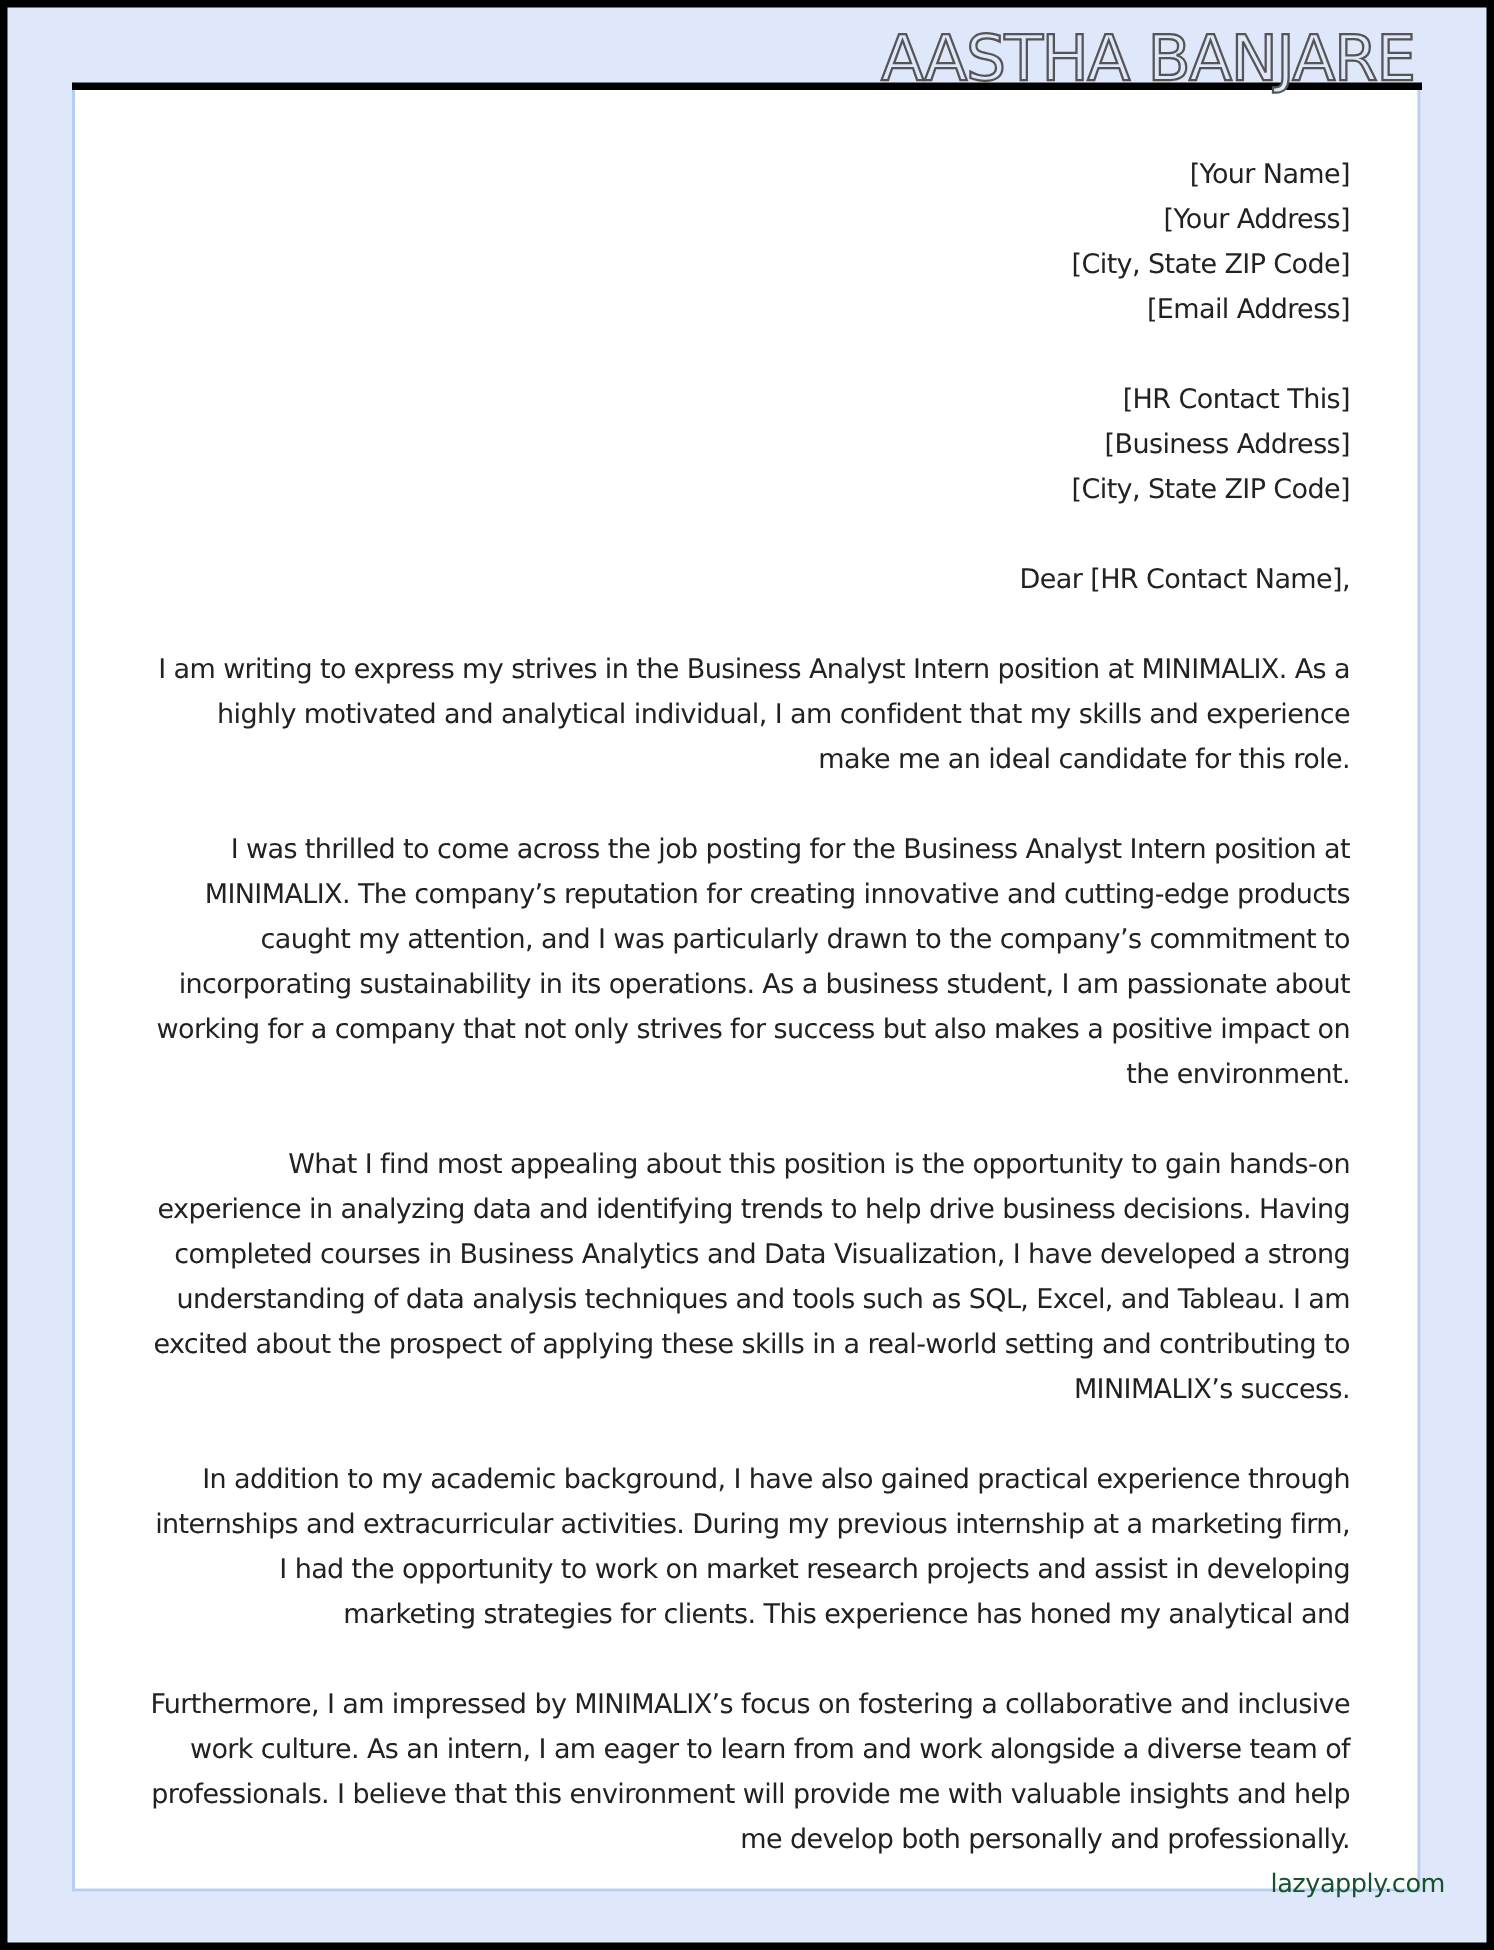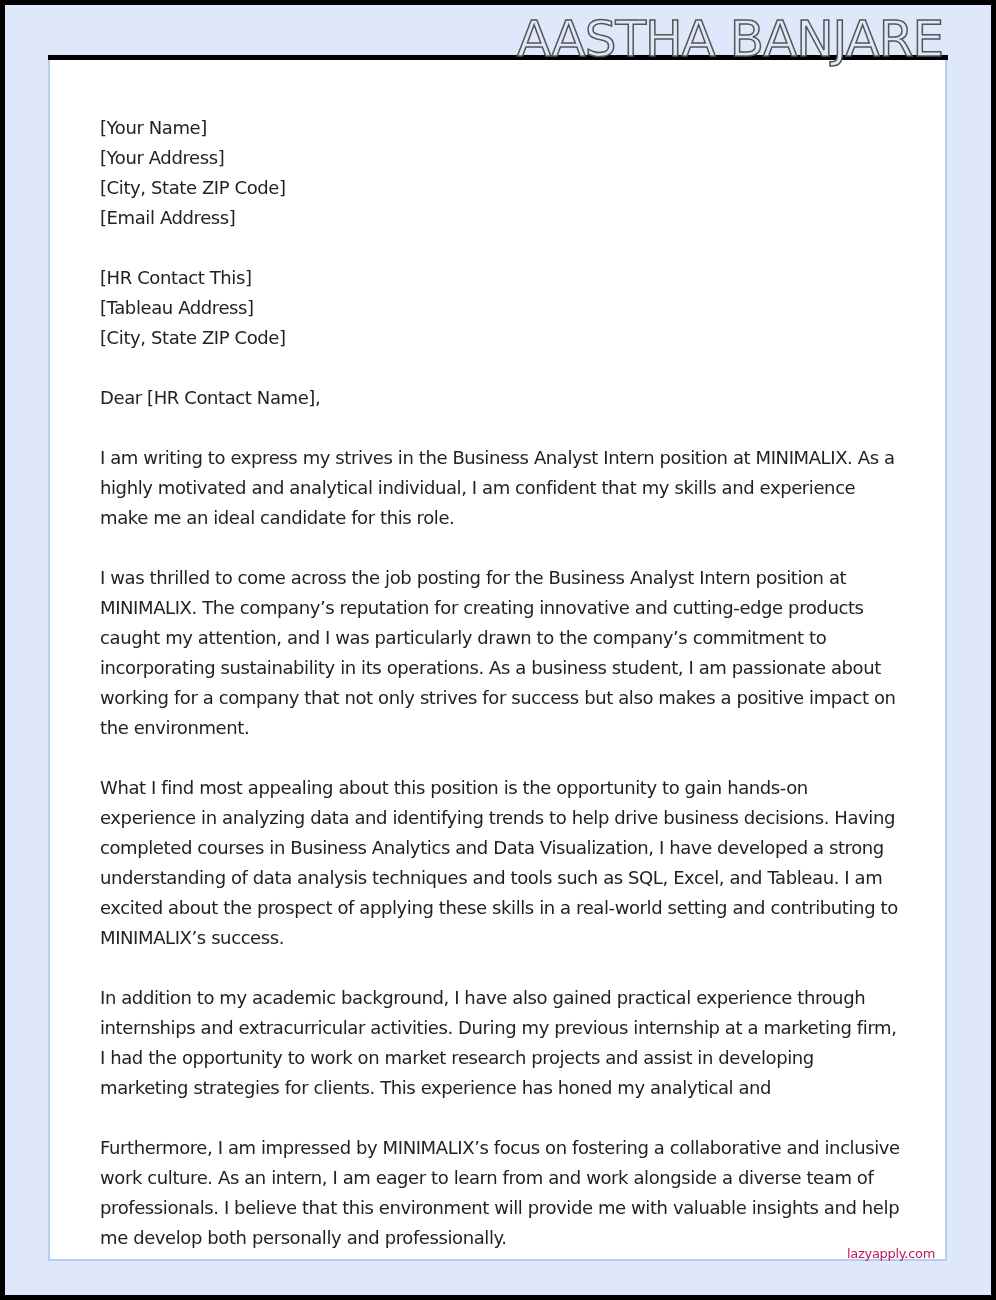--- a/index.html
+++ b/index.html
@@ -10,21 +10,21 @@
       position: relative;
     }
     .frame {
       position: absolute; left: 5px; top: 5px; width: 986px; height: 1290px;
       background: #dfe7fa;
       overflow: hidden;
     }
     .header-name {
       position: absolute; right: 48px; top: 12px;
       font-family: "DejaVu Sans", sans-serif;
-      font-size: 50px; letter-spacing: -1px;
+      font-size: 42px; letter-spacing: -1px;
       color: #dfe7fa;
       -webkit-text-stroke: 1.5px #555555;
       line-height: 44px;
       white-space: nowrap;
     }
     .page {
       position: absolute; left: 43px; top: 50px; width: 899px; height: 1206px;
       background: #ffffff;
       border-left: 2px solid #b8cdf3;
       border-right: 2px solid #b8cdf3;
@@ -34,46 +34,46 @@
     .page-topbar {
       position: absolute; left: 43px; top: 50px; width: 900px; height: 5px;
       background: #000000;
     }
     .letter {
       position: absolute; left: 95px; top: 92px; width: 800px;
       font-family: "DejaVu Sans", sans-serif;
       font-size: 18px; line-height: 30px; color: #222222;
       letter-spacing: -0.4px;
     }
-    .letter p { margin: 16px 0 30px 0; }
+    .letter p { margin: 5px 0 30px 0; text-align: right; }
     .letter .line { display: block; }
     .watermark {
       position: absolute; left: 842px; top: 1241px;
       font-family: "DejaVu Sans", sans-serif;
-      font-size: 13px; color: #be185d; letter-spacing: -0.3px;
+      font-size: 17px; color: #14532d; letter-spacing: -0.3px;
     }
   </style>
 </head>
 <body>
 
 <div class="frame">
   <div class="page"></div>
   <div class="page-topbar"></div>
   <div class="header-name">AASTHA BANJARE</div>
 
   <div class="letter">
     <p>
       <span class="line">[Your Name]</span>
       <span class="line">[Your Address]</span>
       <span class="line">[City, State ZIP Code]</span>
       <span class="line">[Email Address]</span>
     </p>
     <p>
       <span class="line">[HR Contact This]</span>
-      <span class="line">[Tableau Address]</span>
+      <span class="line">[Business Address]</span>
       <span class="line">[City, State ZIP Code]</span>
     </p>
     <p>Dear [HR Contact Name],</p>
     <p>I am writing to express my strives in the Business Analyst Intern position at MINIMALIX. As a highly motivated and analytical individual, I am confident that my skills and experience make me an ideal candidate for this role.</p>
     <p>I was thrilled to come across the job posting for the Business Analyst Intern position at MINIMALIX. The company’s reputation for creating innovative and cutting-edge products caught my attention, and I was particularly drawn to the company’s commitment to incorporating sustainability in its operations. As a business student, I am passionate about working for a company that not only strives for success but also makes a positive impact on the environment.</p>
     <p>What I find most appealing about this position is the opportunity to gain hands-on experience in analyzing data and identifying trends to help drive business decisions. Having completed courses in Business Analytics and Data Visualization, I have developed a strong understanding of data analysis techniques and tools such as SQL, Excel, and Tableau. I am excited about the prospect of applying these skills in a real-world setting and contributing to MINIMALIX’s success.</p>
     <p>In addition to my academic background, I have also gained practical experience through internships and extracurricular activities. During my previous internship at a marketing firm, I had the opportunity to work on market research projects and assist in developing marketing strategies for clients. This experience has honed my analytical and</p>
     <p>Furthermore, I am impressed by MINIMALIX’s focus on fostering a collaborative and inclusive work culture. As an intern, I am eager to learn from and work alongside a diverse team of professionals. I believe that this environment will provide me with valuable insights and help me develop both personally and professionally.</p>
   </div>
 

